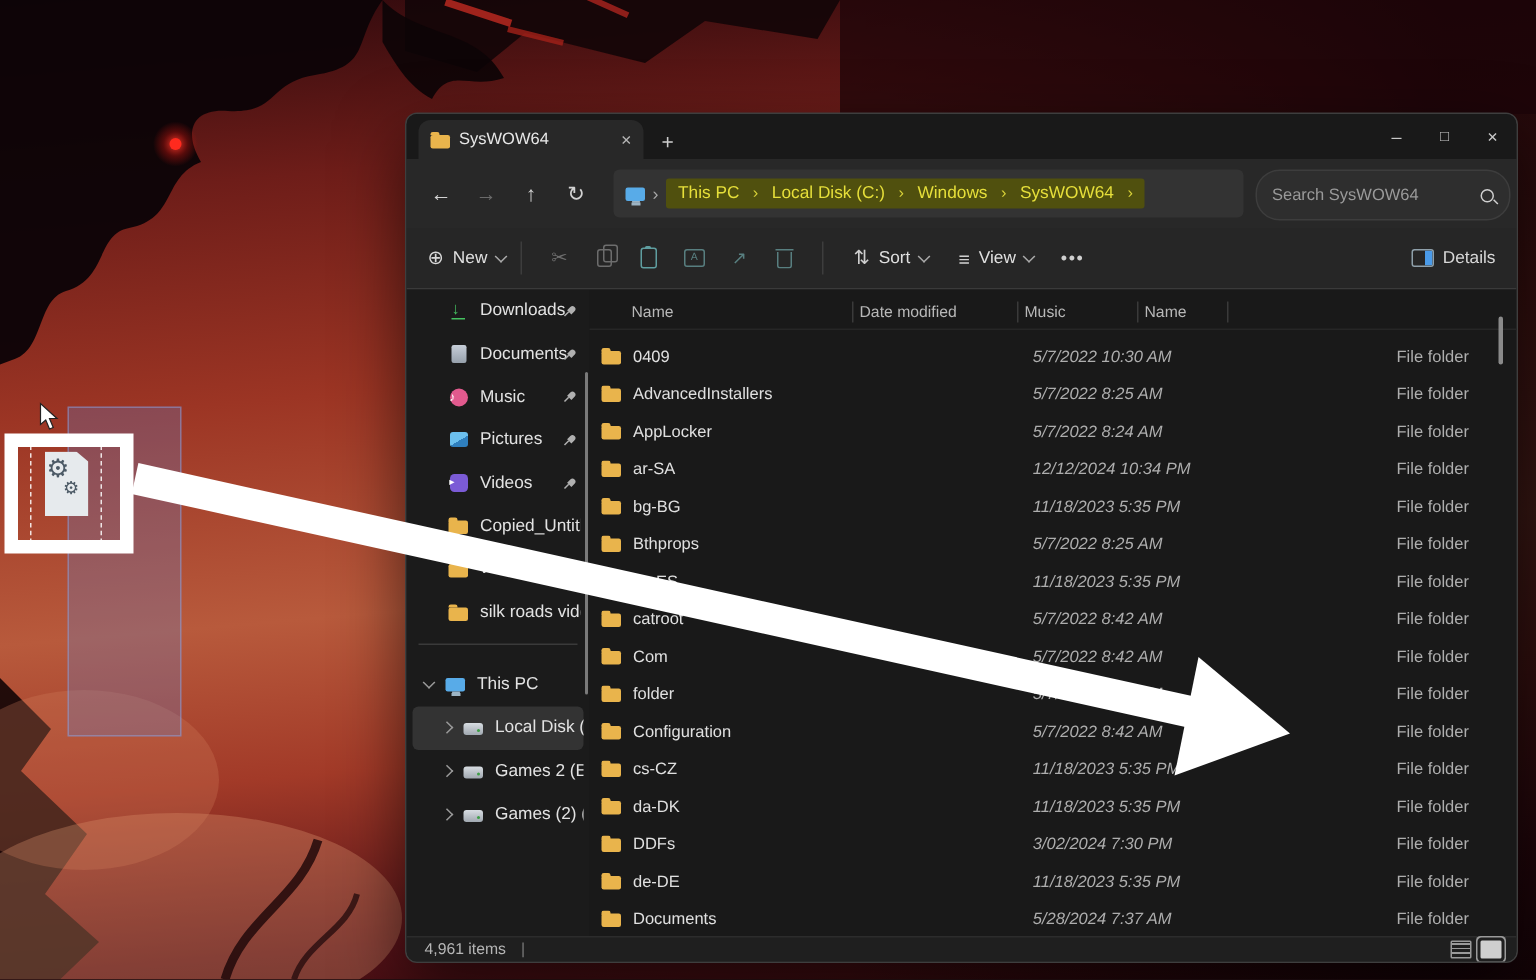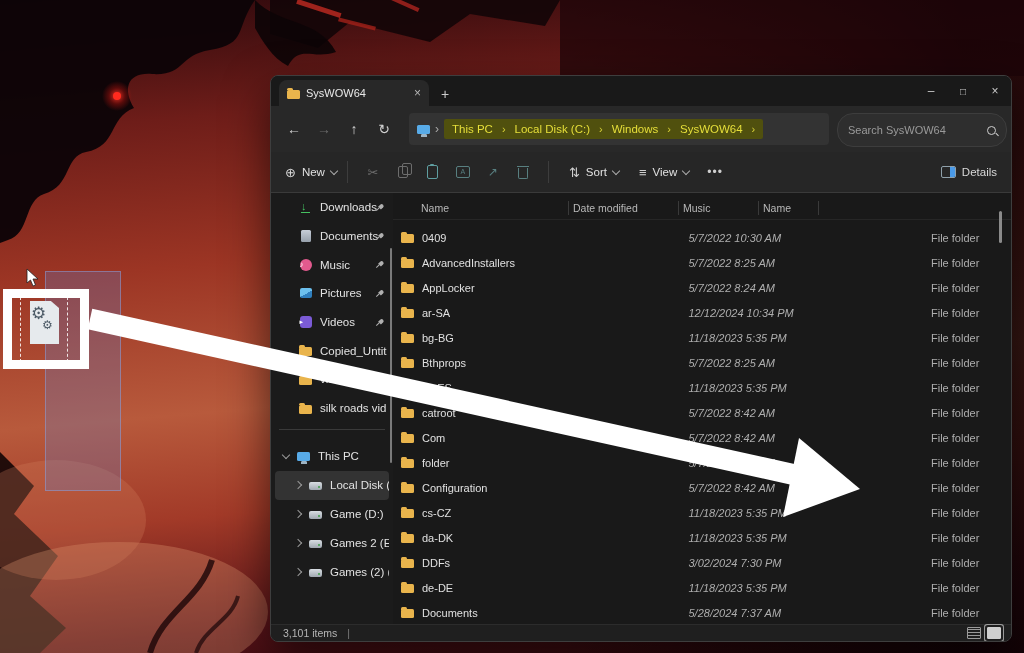--- a/index.html
+++ b/index.html
@@ -349,27 +349,20 @@
           <span class="sb-ic">
             <span class="ic-drive"></span>
           </span>
           <span class="sb-label">Local Disk (C:)</span>
         </div>
         <div class="tree-item lvl1">
           <span class="chev right"></span>
           <span class="sb-ic">
             <span class="ic-drive"></span>
           </span>
-          <span class="sb-label">Game (D:)</span>
-        </div>
-        <div class="tree-item lvl1">
-          <span class="chev right"></span>
-          <span class="sb-ic">
-            <span class="ic-drive"></span>
-          </span>
           <span class="sb-label">Games 2 (E:)</span>
         </div>
         <div class="tree-item lvl1">
           <span class="chev right"></span>
           <span class="sb-ic">
             <span class="ic-drive"></span>
           </span>
           <span class="sb-label">Games (2) (F:)</span>
         </div>
       </div>
@@ -514,21 +507,21 @@
             <span>Documents</span>
           </span>
           <span class="f-date">5/28/2024 7:37 AM</span>
           <span class="f-type">File folder</span>
         </div>
       </div>
     <div class="list-scroll"></div>
   </div>
 
   <div class="statusbar">
-    <span>3,101 items</span>
+    <span>4,961 items</span>
     <span class="sb-divider">|</span>
     <div class="view-toggles">
       <span class="vt-list"></span>
       <span class="vt-large"></span>
     </div>
   </div>
 </div>
 
 <div class="dashed-rect"></div>
 <div class="file-page">

